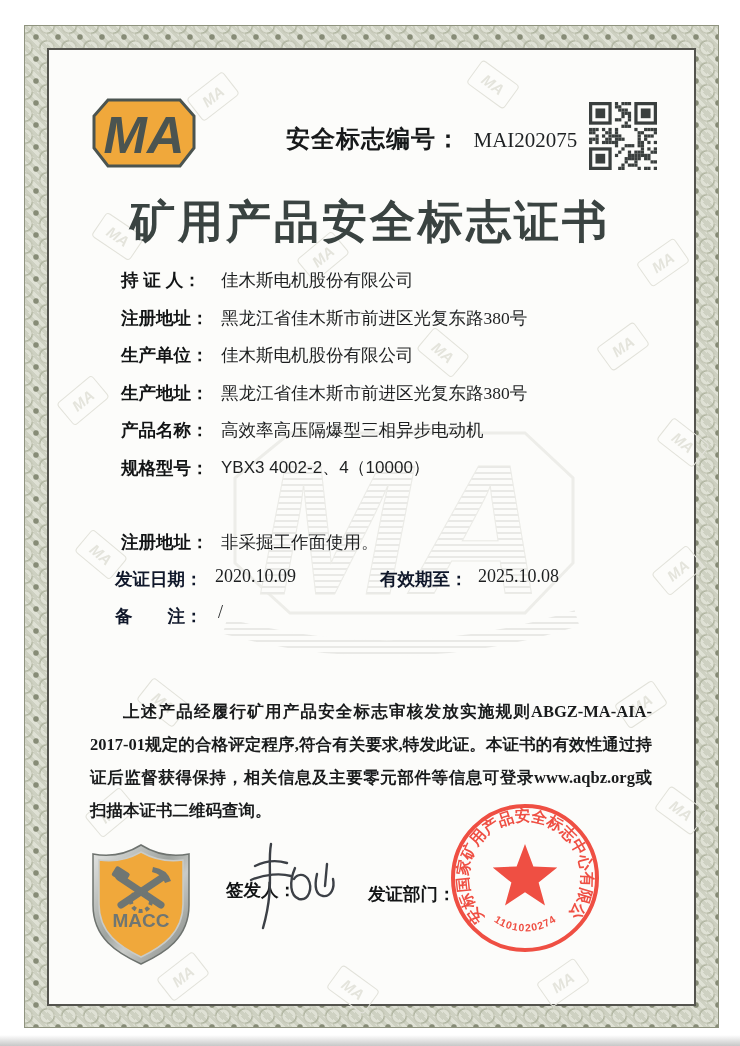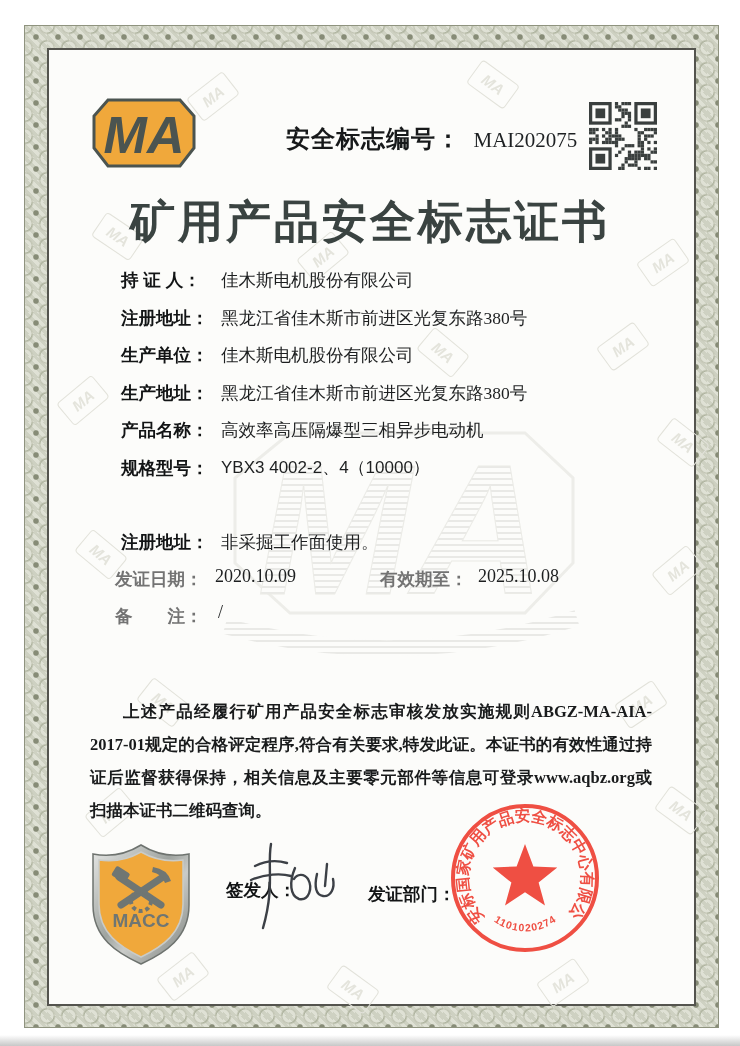--- a/index.html
+++ b/index.html
@@ -41,21 +41,21 @@
   .title{position:absolute;left:0;right:0;top:192px;text-align:center;
     font-size:45px;font-weight:bold;color:#3a4341;letter-spacing:3px;}
 
   
   .row{position:absolute;left:121px;white-space:nowrap;}
   .row .lbl{display:inline-block;font-weight:bold;font-size:17.5px;color:#121415;}
   .row .val{position:absolute;left:100px;top:0;font-size:17.5px;color:#1d1f20;
     font-family:"Liberation Serif",serif;}
   .row .val.sans{font-family:"Liberation Sans",sans-serif;font-size:17px;}
   .row .val.std{left:175px;font-size:16px;letter-spacing:.2px;}
-  .lbl2{position:absolute;font-weight:bold;font-size:17.5px;color:#737373;white-space:nowrap;}
+  .lbl2{position:absolute;font-weight:bold;font-size:17.5px;color:#0f172a;white-space:nowrap;}
   .val2{position:absolute;font-family:"Liberation Serif",serif;font-size:18px;color:#1d1f20;white-space:nowrap;}
 
   .statement{position:absolute;left:90px;top:695px;width:562px;
     font-family:"Liberation Serif",serif;font-size:16.5px;line-height:33px;color:#191b1c;
     text-indent:2em;text-align:justify;font-weight:bold;}
 
   
   .shield{position:absolute;left:87px;top:843px;}
   .signer-label{position:absolute;left:198px;top:878px;font-weight:bold;font-size:17.5px;color:#121415;margin-left:28px;}
   .signature{position:absolute;left:237px;top:838px;}

